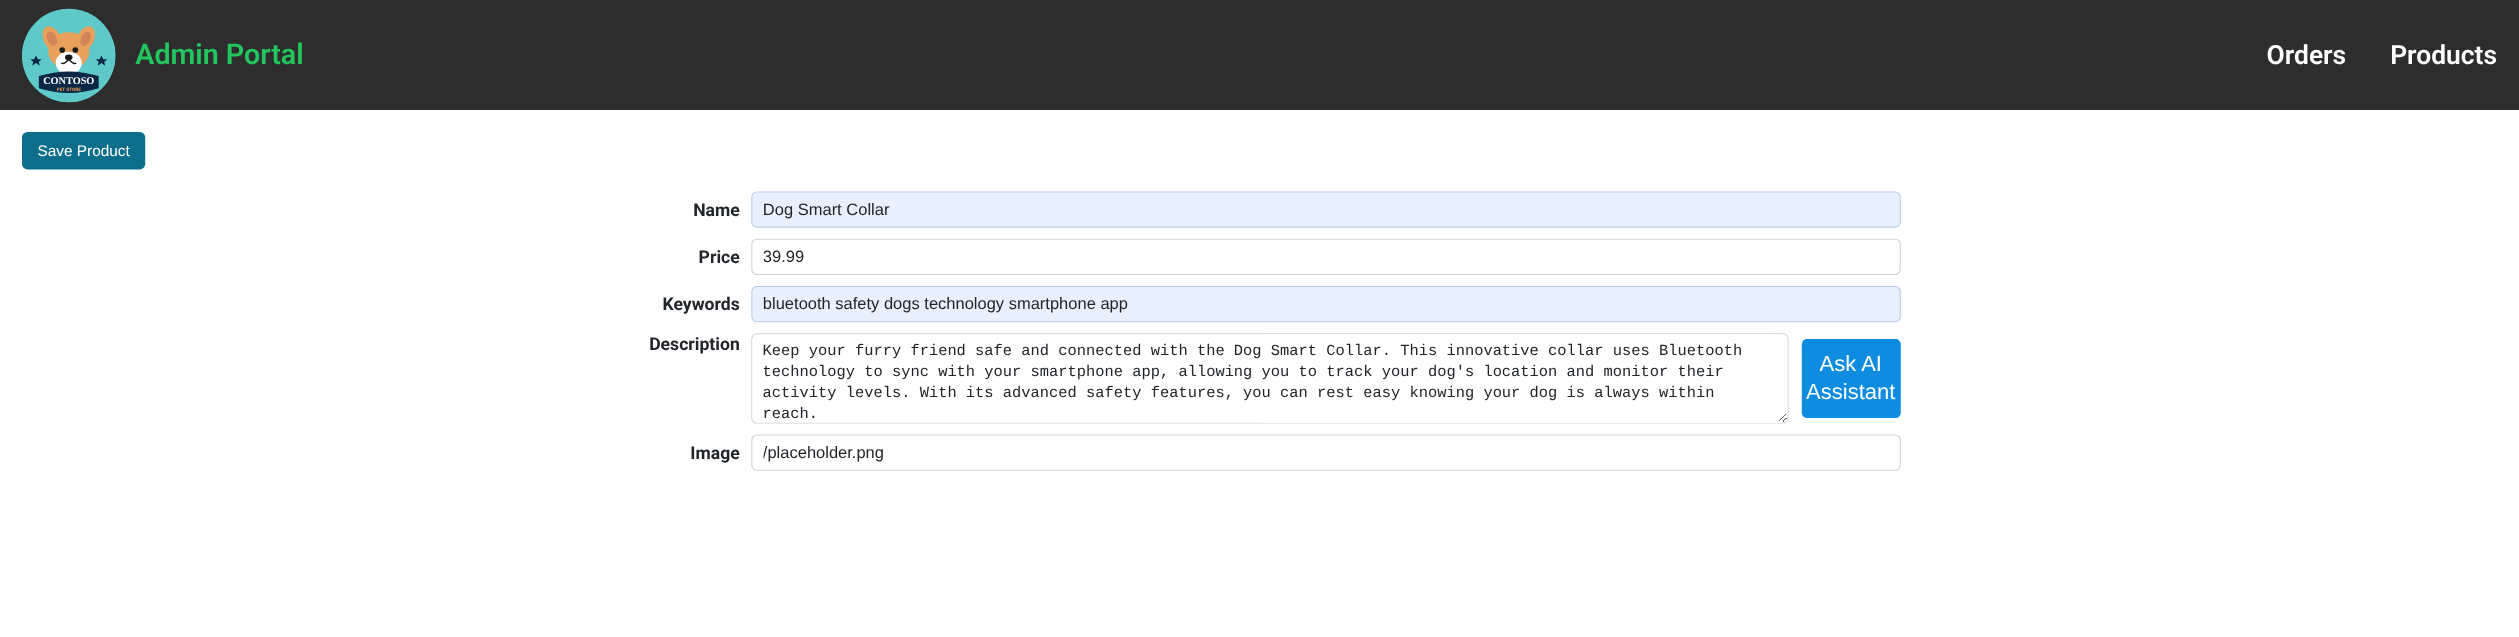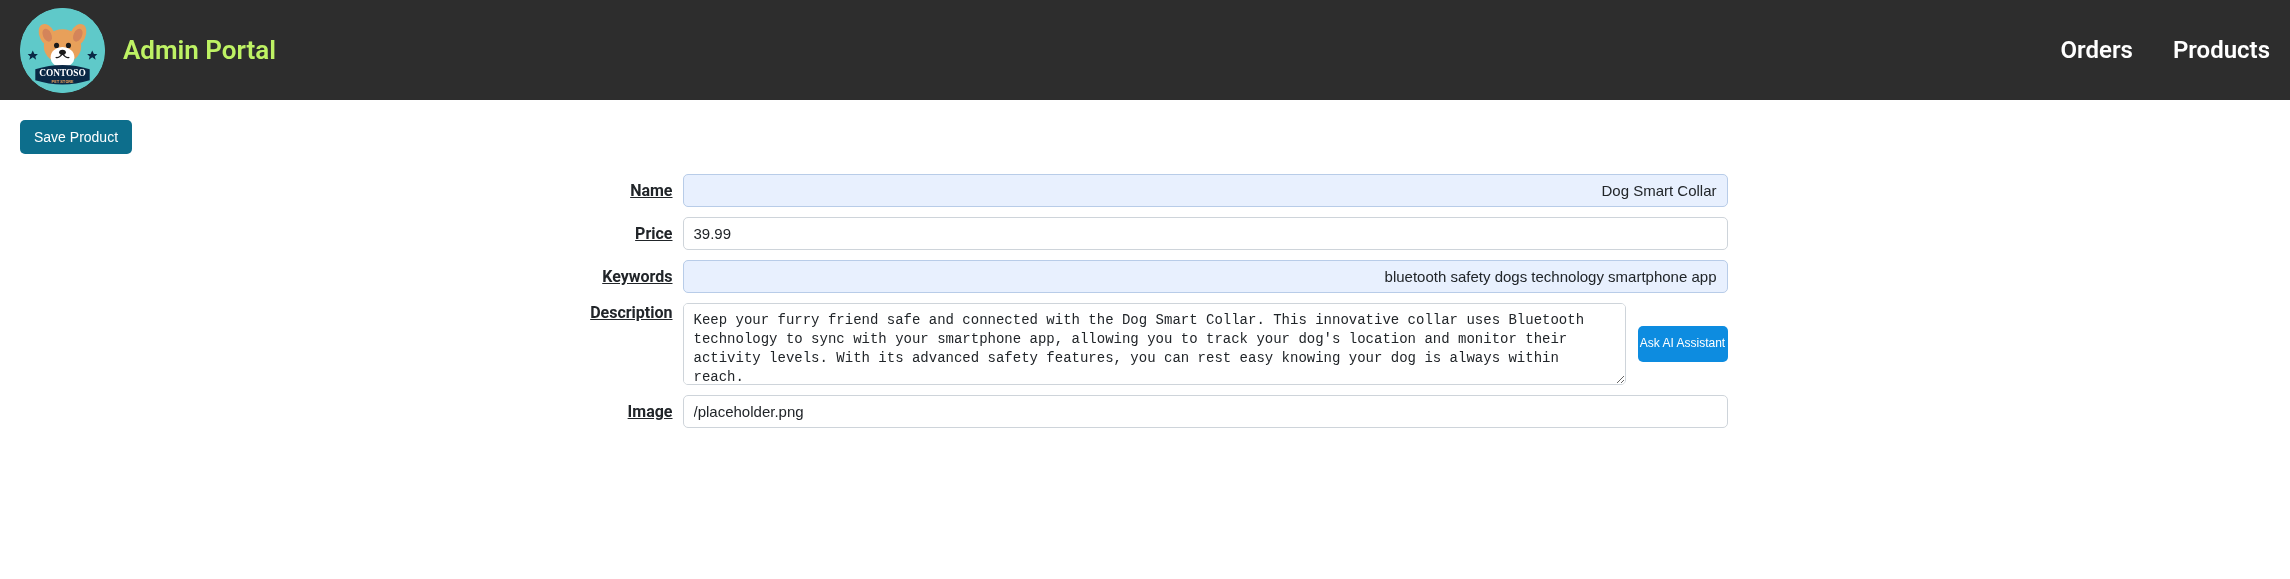--- a/index.html
+++ b/index.html
@@ -29,21 +29,21 @@
       height: 85px;
       border-radius: 50%;
       background: #5fc9c9;
       display: flex;
       align-items: center;
       justify-content: center;
       position: relative;
       overflow: hidden;
     }
     .portal-title {
-      color: #bef264;
+      color: #22c55e;
       font-size: 26px;
       font-weight: 600;
     }
     .nav-links {
       display: flex;
       gap: 40px;
     }
     .nav-link {
       color: #ffffff;
       font-size: 24px;
@@ -80,35 +80,33 @@
     .form-row.desc-row {
       align-items: flex-start;
     }
     .form-label {
       width: 110px;
       text-align: right;
       font-weight: 700;
       color: #212529;
       font-size: 16px;
       flex-shrink: 0;
-      text-decoration: underline;
     }
     .form-input {
       flex: 1;
       padding: 7px 10px;
       border: 1px solid #ced4da;
       border-radius: 5px;
       font-size: 15px;
       background: #ffffff;
       color: #212529;
     }
     .form-input.highlighted {
       background: #e8f0fe;
       border-color: #b8cce8;
-      text-align: right;
     }
     .form-textarea {
       flex: 1;
       padding: 7px 10px;
       border: 1px solid #ced4da;
       border-radius: 5px;
       font-family: 'Courier New', Courier, monospace;
       font-size: 14px;
       line-height: 1.35;
       resize: both;
@@ -120,21 +118,21 @@
       flex: 1;
       gap: 12px;
       align-items: stretch;
     }
     .ask-ai-btn {
       background: #0d8ce0;
       color: #ffffff;
       border: none;
       padding: 10px 2px;
       border-radius: 5px;
-      font-size: 12px;
+      font-size: 20px;
       cursor: pointer;
       width: 90px;
       text-align: center;
       line-height: 1.3;
       align-self: center;
     }
   </style>
 </head>
 <body>
 

